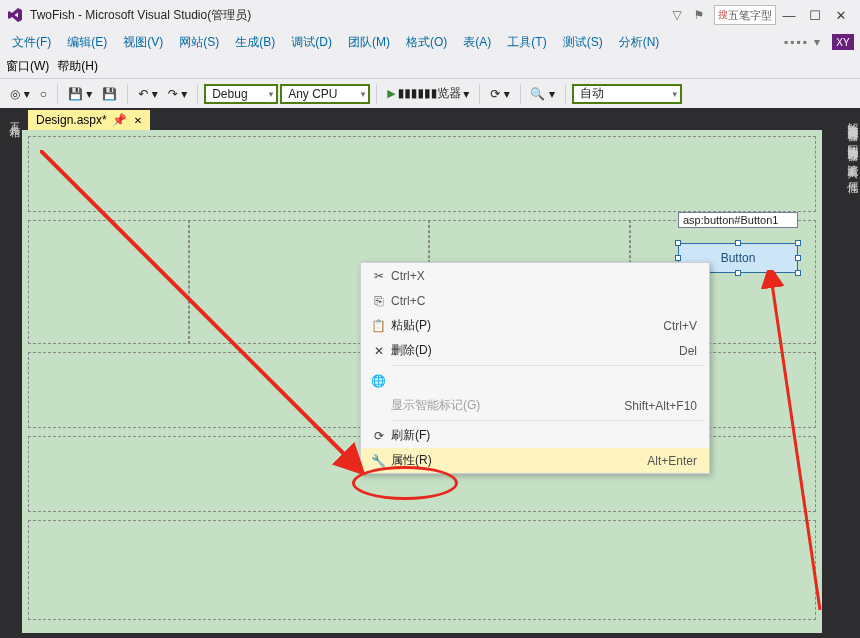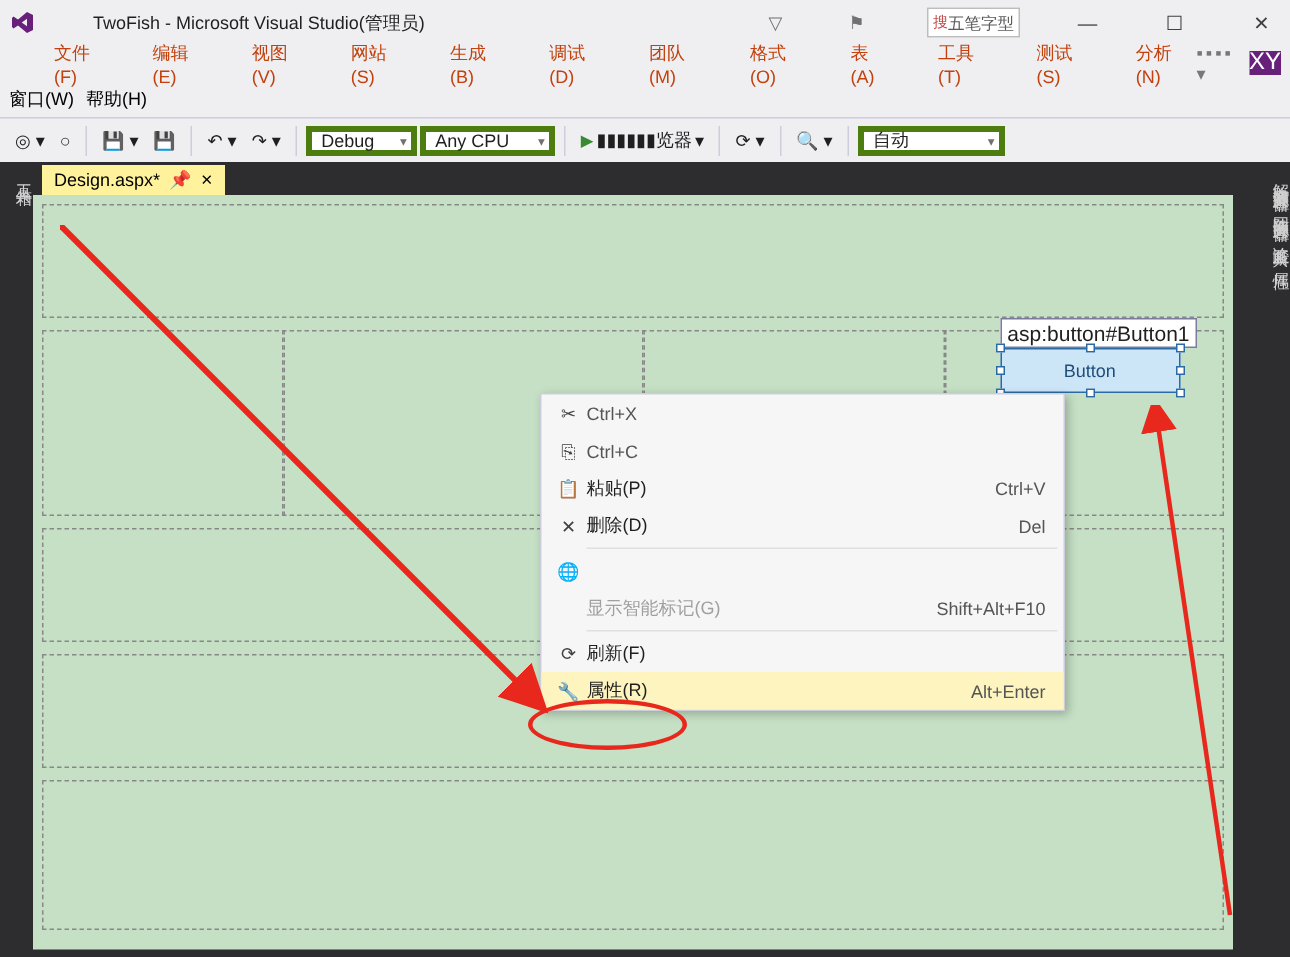--- a/index.html
+++ b/index.html
@@ -1,57 +1,57 @@
 <!DOCTYPE html>
 <html><head>
 <meta charset="utf-8">
 <style>
 * { margin: 0; padding: 0; box-sizing: border-box; font-family: "Segoe UI", Tahoma, sans-serif; font-size: 12px; }
 body { width: 860px; height: 638px; background: #2d2d30; overflow: hidden; position: relative; }
 
-.titlebar { height: 30px; background: #efeff2; display: flex; align-items: center; padding: 0 6px; gap: 32px; }
+.titlebar { height: 30px; background: #efeff2; display: flex; align-items: center; padding: 0 6px; }
 .titlebar .logo { width: 18px; height: 18px; display: flex; align-items: center; justify-content: center; }
 .titlebar .title { margin-left: 6px; color: #1f1f1f; }
 .titlebar .spacer { flex: 1; }
 .titlebar .qlaunch { border: 1px solid #cccedb; height: 20px; width: 140px; padding: 0 4px; display: flex; align-items: center; color: #717171; background: #fff; }
 .titlebar .pinyin { border: 1px solid #bdbdbd; height: 20px; width: 62px; margin-left: 4px; background: #fff; color: #5a5a5a; display: flex; align-items: center; justify-content: center; }
 .titlebar .winbtn { width: 26px; text-align: center; color: #414141; font-size: 13px; cursor: default; }
 .titlebar .icon-btn { width: 22px; text-align: center; color: #717171; }
 
 .menubar { height: 24px; background: #efeff2; display: flex; align-items: center; padding: 0 6px; gap: 4px; }
-.menubar .item { padding: 2px 6px; color: #c2410c; margin-left: 24px; }
+.menubar .item { padding: 2px 6px; color: #0369a1; }
 .menubar .spacer { flex: 1; }
 .menubar .user { color: #777; letter-spacing: 2px; }
-.menubar .badge { width: 22px; height: 16px; background: #68217a; color: #fff; font-size: 16px; display: flex; align-items: center; justify-content: center; margin-left: 6px; }
+.menubar .badge { width: 22px; height: 16px; background: #68217a; color: #fff; font-size: 10px; display: flex; align-items: center; justify-content: center; margin-left: 6px; }
 
 .menubar2 { height: 24px; background: #efeff2; display: flex; align-items: center; padding: 0 6px; gap: 8px; }
 
 .toolbar { height: 30px; background: #efeff2; border-top: 1px solid #cccedb; display: flex; align-items: center; padding: 0 6px; gap: 2px; }
 .toolbar .sep { width: 1px; height: 20px; background: #cccedb; margin: 0 4px; }
 .toolbar .tb { padding: 2px 4px; color: #1f1f1f; display: flex; align-items: center; gap: 2px; }
-.toolbar .dd { border: 4px solid #4d7c0f; background: #fff; height: 20px; padding: 0 14px 0 6px; display: flex; align-items: center; position: relative; color: #1f1f1f; }
+.toolbar .dd { border: 2px solid #4d7c0f; background: #fff; height: 20px; padding: 0 14px 0 6px; display: flex; align-items: center; position: relative; color: #1f1f1f; }
 .toolbar .dd::after { content: "▾"; position: absolute; right: 3px; color: #717171; font-size: 9px; }
 .toolbar .play { color: #388a34; font-size: 11px; }
 
 .workspace { display: flex; height: 529px; background: #2d2d30; }
 .sidebar-left { width: 22px; background: #2d2d30; color: #d0d0d0; writing-mode: vertical-rl; text-orientation: upright; padding-top: 6px; font-size: 11px; letter-spacing: 2px; }
 .sidebar-right { width: 22px; background: #2d2d30; color: #d0d0d0; writing-mode: vertical-rl; text-orientation: upright; padding-top: 6px; font-size: 11px; letter-spacing: 1px; }
 .editor-area { flex: 1; display: flex; flex-direction: column; }
 
 .tabstrip { height: 22px; background: #2d2d30; display: flex; align-items: flex-end; padding-left: 6px; }
 .tab { background: #fff29d; color: #000; height: 20px; padding: 0 8px; display: flex; align-items: center; gap: 6px; }
 .tab .close { font-size: 10px; }
 
 .designer { flex: 1; background: #c5e0c5; position: relative; margin: 0 16px 4px 0; }
 .designer-grid { position: absolute; inset: 6px; }
 .gridline { position: absolute; border: 1px dashed #888; }
 
 .asp-button-wrap { position: absolute; top: 82px; right: 24px; }
-.asp-tooltip { background: #fff; border: 1px solid #7b7b9e; padding: 1px 4px; font-size: 14px; color: #1f1f1f; }
-.asp-button { margin-top: 0; width: 120px; height: 30px; background: #cde6f7; border: 1px solid #2a6ba5; color: #1f4e79; display: flex; align-items: center; justify-content: center; position: relative; }
+.asp-tooltip { background: #fff; border: 1px solid #7b7b9e; padding: 1px 4px; font-size: 11px; color: #1f1f1f; }
+.asp-button { margin-top: 15px; width: 120px; height: 30px; background: #cde6f7; border: 1px solid #2a6ba5; color: #1f4e79; display: flex; align-items: center; justify-content: center; position: relative; }
 .handle { position: absolute; width: 6px; height: 6px; background: #fff; border: 1px solid #2a6ba5; }
 .handle.tl { top: -4px; left: -4px; } .handle.tr { top: -4px; right: -4px; }
 .handle.bl { bottom: -4px; left: -4px; } .handle.br { bottom: -4px; right: -4px; }
 .handle.ml { top: 50%; left: -4px; transform: translateY(-50%); }
 .handle.mr { top: 50%; right: -4px; transform: translateY(-50%); }
 .handle.mt { left: 50%; top: -4px; transform: translateX(-50%); }
 .handle.mb { left: 50%; bottom: -4px; transform: translateX(-50%); }
 
 .ctxmenu { position: absolute; top: 262px; left: 360px; width: 350px; background: #f6f6f6; border: 1px solid #cccedb; box-shadow: 2px 2px 6px rgba(0,0,0,0.25); }
 .ctxmenu .mi { height: 25px; display: flex; align-items: center; padding: 0 12px 0 6px; color: #1f1f1f; }
@@ -129,21 +129,21 @@
   <div class="dd" style="width:90px">
       <span>Any CPU</span>
     </div>
   <span class="sep"></span>
   <span class="tb"><span class="play">▶</span> <span>▮▮▮▮▮▮览器</span> ▾</span>
   <span class="sep"></span>
   <span class="tb">⟳ ▾</span>
   <span class="sep"></span>
   <span class="tb">🔍 ▾</span>
   <span class="sep"></span>
-  <div class="dd" style="width:98px">
+  <div class="dd" style="width:110px">
       <span>自动</span>
     </div>
 </div>
 
 <div class="workspace">
   <div class="sidebar-left">工具箱</div>
 
   <div class="editor-area">
     <div class="tabstrip">
       <div class="tab">

